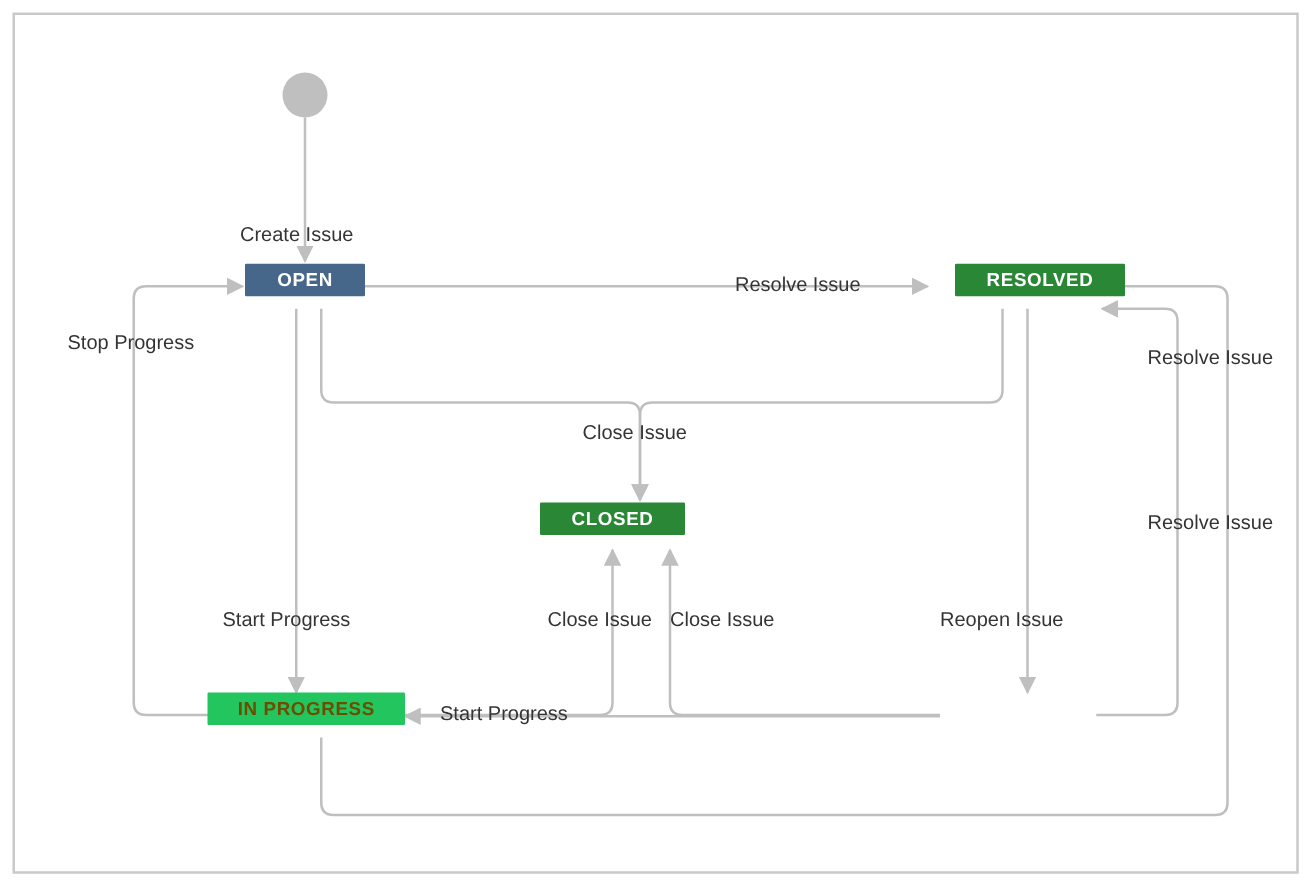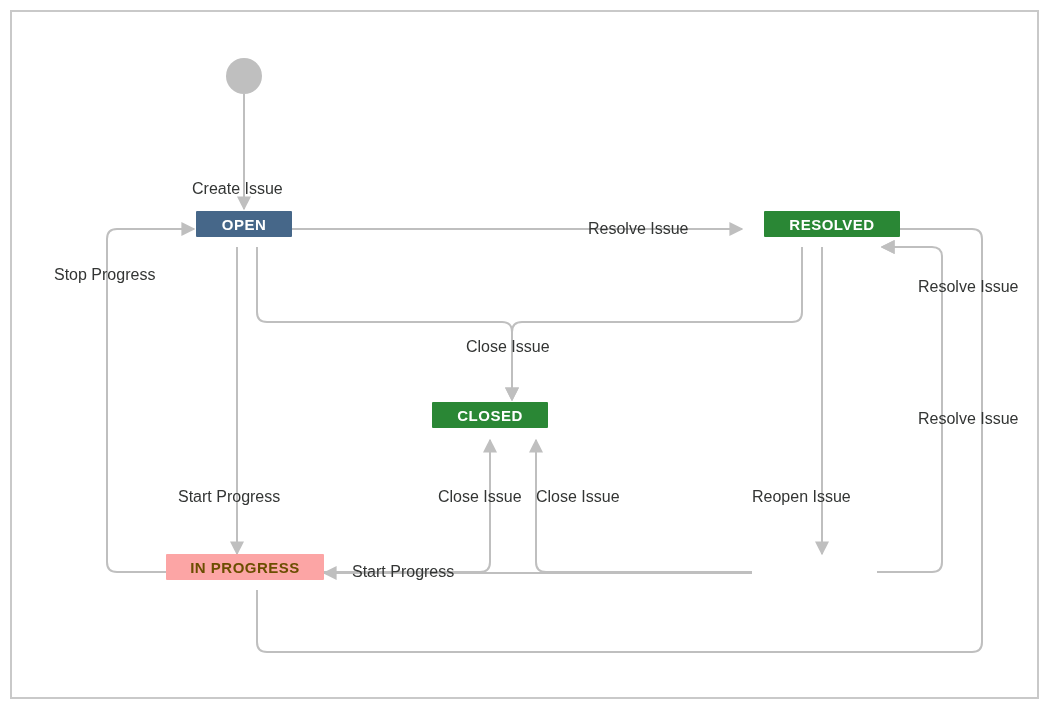--- a/index.html
+++ b/index.html
@@ -40,21 +40,21 @@
     font-size: 15px;
     letter-spacing: 0.5px;
     display: flex;
     align-items: center;
     justify-content: center;
     padding: 0 12px;
     height: 26px;
   }
   .blue   { background: #466789; color: #ffffff; }
   .green  { background: #2a8735; color: #ffffff; }
-  .yellow { background: #fca5a5; color: #6b4e00; }
+  .yellow { background: #22c55e; color: #6b4e00; }
 
   .label {
     position: absolute;
     font-size: 16px;
     font-weight: 400;
     color: #333534;
     white-space: nowrap;
   }
 
   .start-dot {

